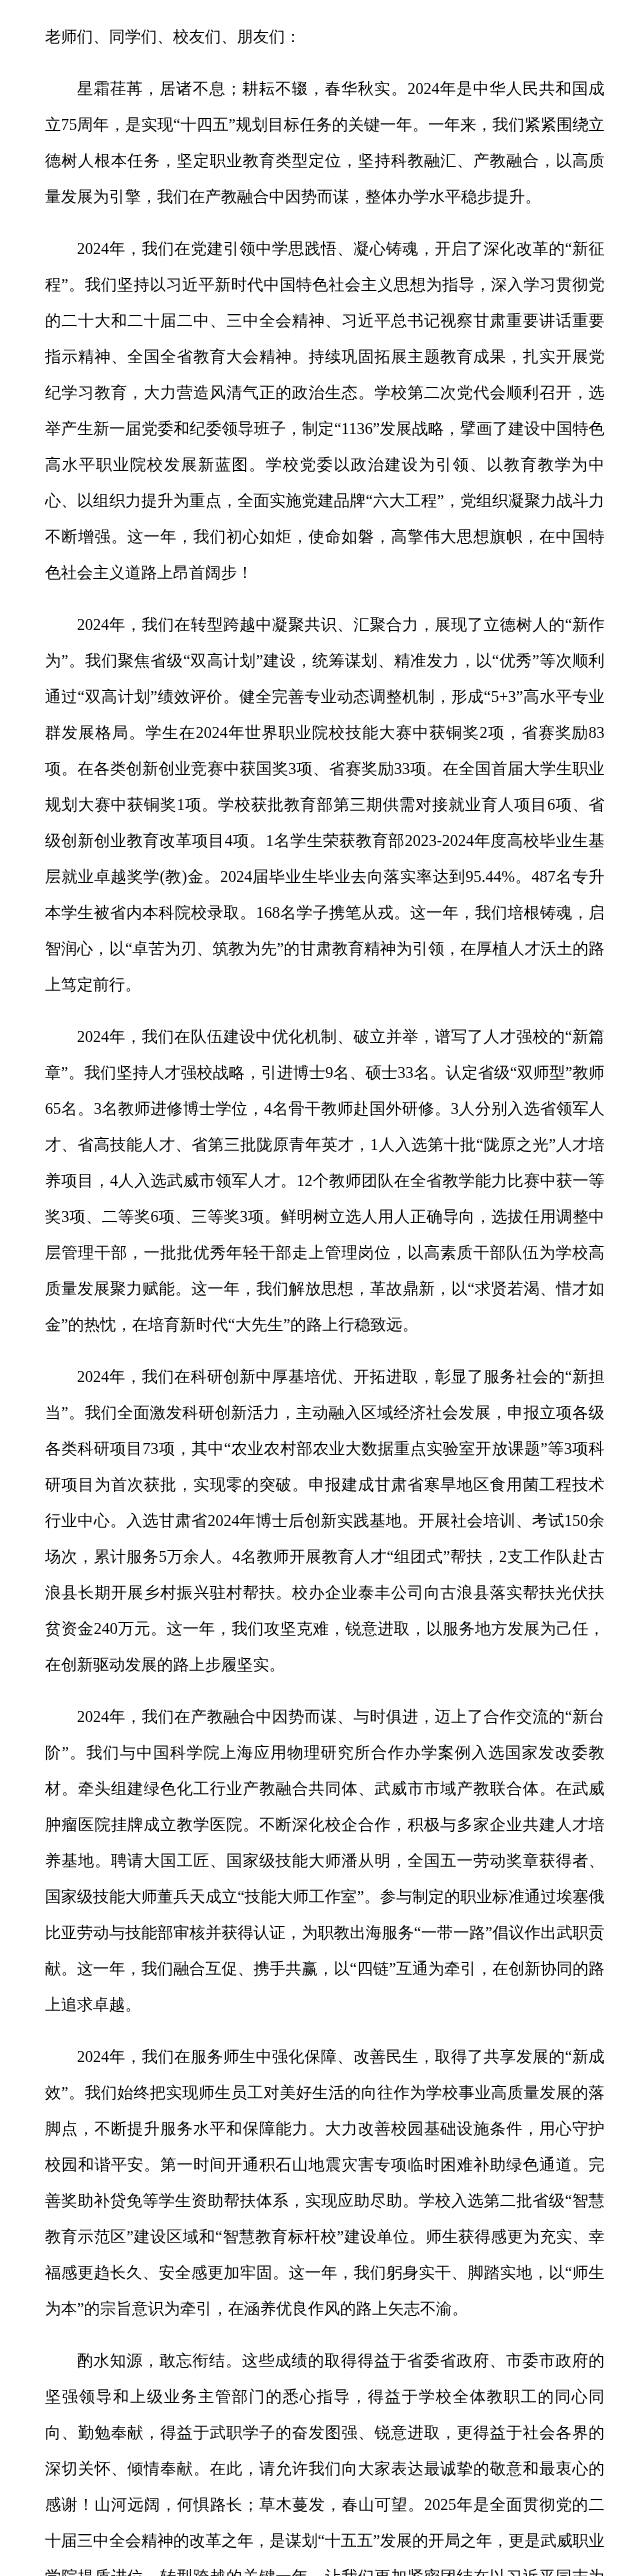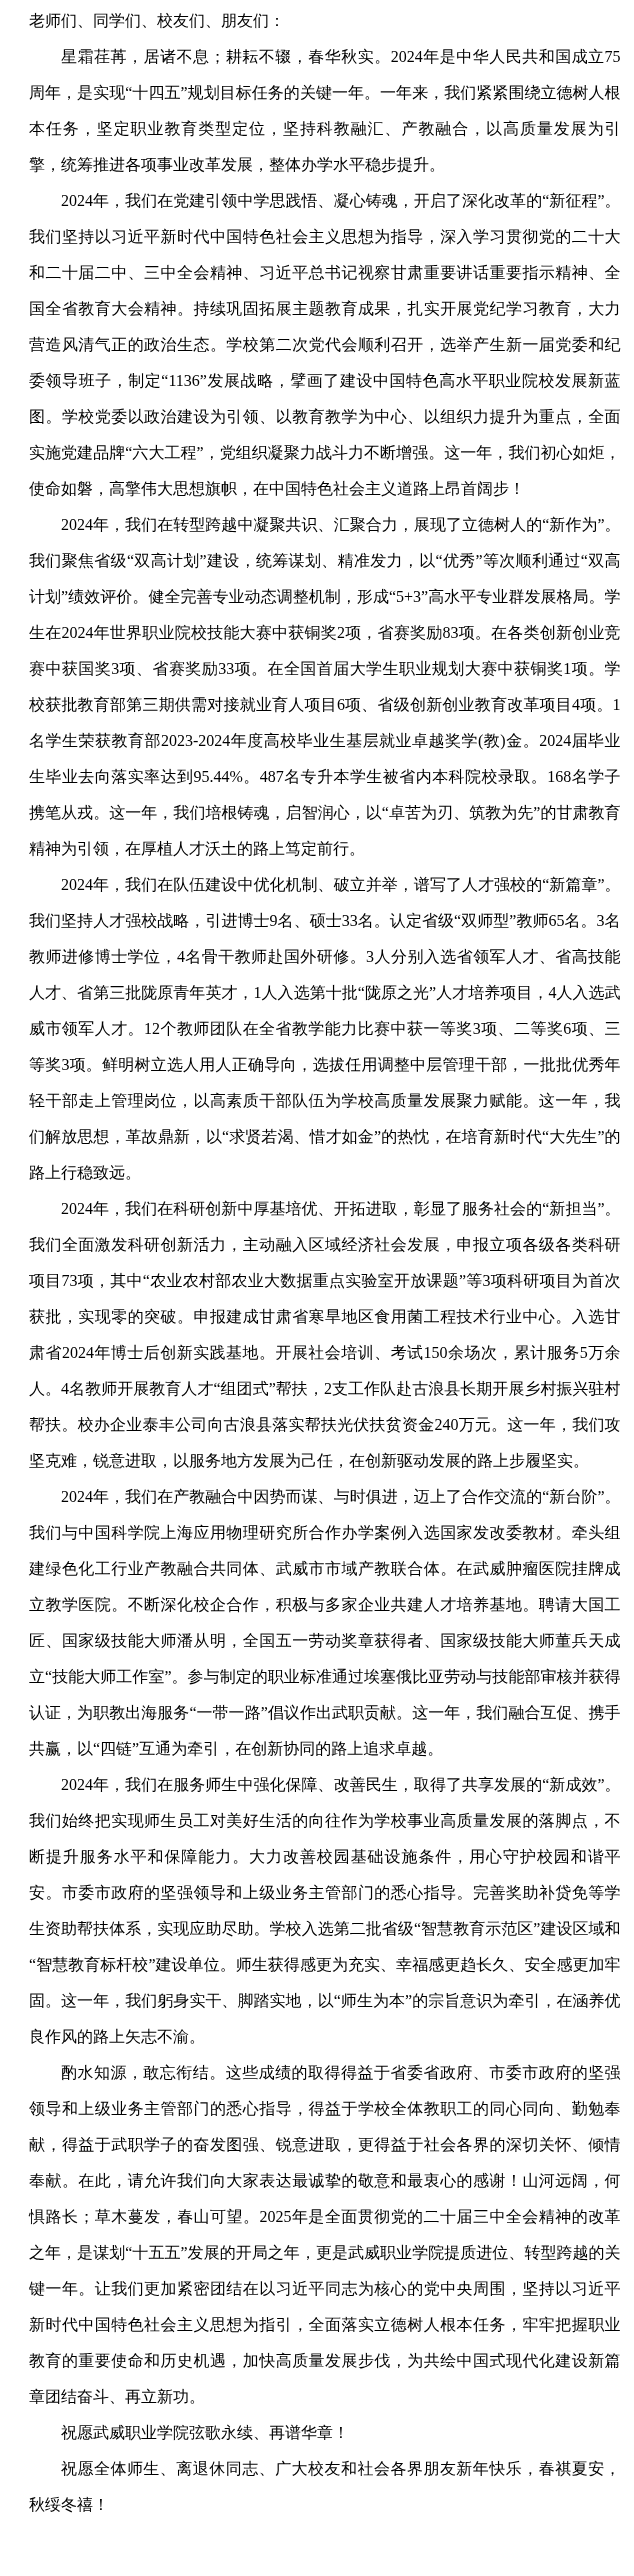--- a/index.html
+++ b/index.html
@@ -12,38 +12,38 @@
     padding: 3.1px 14.4px 0 29px;
     background: #ffffff;
     color: #000000;
     font-family: "Liberation Serif", "DejaVu Serif", serif;
     font-size: 16px;
     line-height: 36px;
     text-align: justify;
     overflow: hidden;
   }
   .page p {
-    margin: 0;
+    margin: 16px;
     padding: 0;
     text-indent: 2em;
   }
   .page p.salutation {
     text-indent: 0;
   }
 </style>
 </head>
 <body>
 
 <div class="page">
   <p class="salutation">老师们、同学们、校友们、朋友们：</p>
-  <p>星霜荏苒，居诸不息；耕耘不辍，春华秋实。2024年是中华人民共和国成立75周年，是实现“十四五”规划目标任务的关键一年。一年来，我们紧紧围绕立德树人根本任务，坚定职业教育类型定位，坚持科教融汇、产教融合，以高质量发展为引擎，统筹推进各项事业改革发展，整体办学水平稳步提升。</p>
+  <p>星霜荏苒，居诸不息；耕耘不辍，春华秋实。2024年是中华人民共和国成立75周年，是实现“十四五”规划目标任务的关键一年。一年来，我们紧紧围绕立德树人根本任务，坚定职业教育类型定位，坚持科教融汇、产教融合，以高质量发展为引擎，我们在产教融合中因势而谋，整体办学水平稳步提升。</p>
   <p>2024年，我们在党建引领中学思践悟、凝心铸魂，开启了深化改革的“新征程”。我们坚持以习近平新时代中国特色社会主义思想为指导，深入学习贯彻党的二十大和二十届二中、三中全会精神、习近平总书记视察甘肃重要讲话重要指示精神、全国全省教育大会精神。持续巩固拓展主题教育成果，扎实开展党纪学习教育，大力营造风清气正的政治生态。学校第二次党代会顺利召开，选举产生新一届党委和纪委领导班子，制定“1136”发展战略，擘画了建设中国特色高水平职业院校发展新蓝图。学校党委以政治建设为引领、以教育教学为中心、以组织力提升为重点，全面实施党建品牌“六大工程”，党组织凝聚力战斗力不断增强。这一年，我们初心如炬，使命如磐，高擎伟大思想旗帜，在中国特色社会主义道路上昂首阔步！</p>
   <p>2024年，我们在转型跨越中凝聚共识、汇聚合力，展现了立德树人的“新作为”。我们聚焦省级“双高计划”建设，统筹谋划、精准发力，以“优秀”等次顺利通过“双高计划”绩效评价。健全完善专业动态调整机制，形成“5+3”高水平专业群发展格局。学生在2024年世界职业院校技能大赛中获铜奖2项，省赛奖励83项。在各类创新创业竞赛中获国奖3项、省赛奖励33项。在全国首届大学生职业规划大赛中获铜奖1项。学校获批教育部第三期供需对接就业育人项目6项、省级创新创业教育改革项目4项。1名学生荣获教育部2023-2024年度高校毕业生基层就业卓越奖学(教)金。2024届毕业生毕业去向落实率达到95.44%。487名专升本学生被省内本科院校录取。168名学子携笔从戎。这一年，我们培根铸魂，启智润心，以“卓苦为刃、筑教为先”的甘肃教育精神为引领，在厚植人才沃土的路上笃定前行。</p>
   <p>2024年，我们在队伍建设中优化机制、破立并举，谱写了人才强校的“新篇章”。我们坚持人才强校战略，引进博士9名、硕士33名。认定省级“双师型”教师65名。3名教师进修博士学位，4名骨干教师赴国外研修。3人分别入选省领军人才、省高技能人才、省第三批陇原青年英才，1人入选第十批“陇原之光”人才培养项目，4人入选武威市领军人才。12个教师团队在全省教学能力比赛中获一等奖3项、二等奖6项、三等奖3项。鲜明树立选人用人正确导向，选拔任用调整中层管理干部，一批批优秀年轻干部走上管理岗位，以高素质干部队伍为学校高质量发展聚力赋能。这一年，我们解放思想，革故鼎新，以“求贤若渴、惜才如金”的热忱，在培育新时代“大先生”的路上行稳致远。</p>
   <p>2024年，我们在科研创新中厚基培优、开拓进取，彰显了服务社会的“新担当”。我们全面激发科研创新活力，主动融入区域经济社会发展，申报立项各级各类科研项目73项，其中“农业农村部农业大数据重点实验室开放课题”等3项科研项目为首次获批，实现零的突破。申报建成甘肃省寒旱地区食用菌工程技术行业中心。入选甘肃省2024年博士后创新实践基地。开展社会培训、考试150余场次，累计服务5万余人。4名教师开展教育人才“组团式”帮扶，2支工作队赴古浪县长期开展乡村振兴驻村帮扶。校办企业泰丰公司向古浪县落实帮扶光伏扶贫资金240万元。这一年，我们攻坚克难，锐意进取，以服务地方发展为己任，在创新驱动发展的路上步履坚实。</p>
   <p>2024年，我们在产教融合中因势而谋、与时俱进，迈上了合作交流的“新台阶”。我们与中国科学院上海应用物理研究所合作办学案例入选国家发改委教材。牵头组建绿色化工行业产教融合共同体、武威市市域产教联合体。在武威肿瘤医院挂牌成立教学医院。不断深化校企合作，积极与多家企业共建人才培养基地。聘请大国工匠、国家级技能大师潘从明，全国五一劳动奖章获得者、国家级技能大师董兵天成立“技能大师工作室”。参与制定的职业标准通过埃塞俄比亚劳动与技能部审核并获得认证，为职教出海服务“一带一路”倡议作出武职贡献。这一年，我们融合互促、携手共赢，以“四链”互通为牵引，在创新协同的路上追求卓越。</p>
-  <p>2024年，我们在服务师生中强化保障、改善民生，取得了共享发展的“新成效”。我们始终把实现师生员工对美好生活的向往作为学校事业高质量发展的落脚点，不断提升服务水平和保障能力。大力改善校园基础设施条件，用心守护校园和谐平安。市委市政府的坚强领导和上级业务主管部门的悉心指导。完善奖助补贷免等学生资助帮扶体系，实现应助尽助。学校入选第二批省级“智慧教育示范区”建设区域和“智慧教育标杆校”建设单位。师生获得感更为充实、幸福感更趋长久、安全感更加牢固。这一年，我们躬身实干、脚踏实地，以“师生为本”的宗旨意识为牵引，在涵养优良作风的路上矢志不渝。</p>
+  <p>2024年，我们在服务师生中强化保障、改善民生，取得了共享发展的“新成效”。我们始终把实现师生员工对美好生活的向往作为学校事业高质量发展的落脚点，不断提升服务水平和保障能力。大力改善校园基础设施条件，用心守护校园和谐平安。第一时间开通积石山地震灾害专项临时困难补助绿色通道。完善奖助补贷免等学生资助帮扶体系，实现应助尽助。学校入选第二批省级“智慧教育示范区”建设区域和“智慧教育标杆校”建设单位。师生获得感更为充实、幸福感更趋长久、安全感更加牢固。这一年，我们躬身实干、脚踏实地，以“师生为本”的宗旨意识为牵引，在涵养优良作风的路上矢志不渝。</p>
   <p>酌水知源，敢忘衔结。这些成绩的取得得益于省委省政府、市委市政府的坚强领导和上级业务主管部门的悉心指导，得益于学校全体教职工的同心同向、勤勉奉献，得益于武职学子的奋发图强、锐意进取，更得益于社会各界的深切关怀、倾情奉献。在此，请允许我们向大家表达最诚挚的敬意和最衷心的感谢！山河远阔，何惧路长；草木蔓发，春山可望。2025年是全面贯彻党的二十届三中全会精神的改革之年，是谋划“十五五”发展的开局之年，更是武威职业学院提质进位、转型跨越的关键一年。让我们更加紧密团结在以习近平同志为核心的党中央周围，坚持以习近平新时代中国特色社会主义思想为指引，全面落实立德树人根本任务，牢牢把握职业教育的重要使命和历史机遇，加快高质量发展步伐，为共绘中国式现代化建设新篇章团结奋斗、再立新功。</p>
   <p>祝愿武威职业学院弦歌永续、再谱华章！</p>
   <p>祝愿全体师生、离退休同志、广大校友和社会各界朋友新年快乐，春祺夏安，秋绥冬禧！</p>
 
 </div>
 
 
 </body></html>

